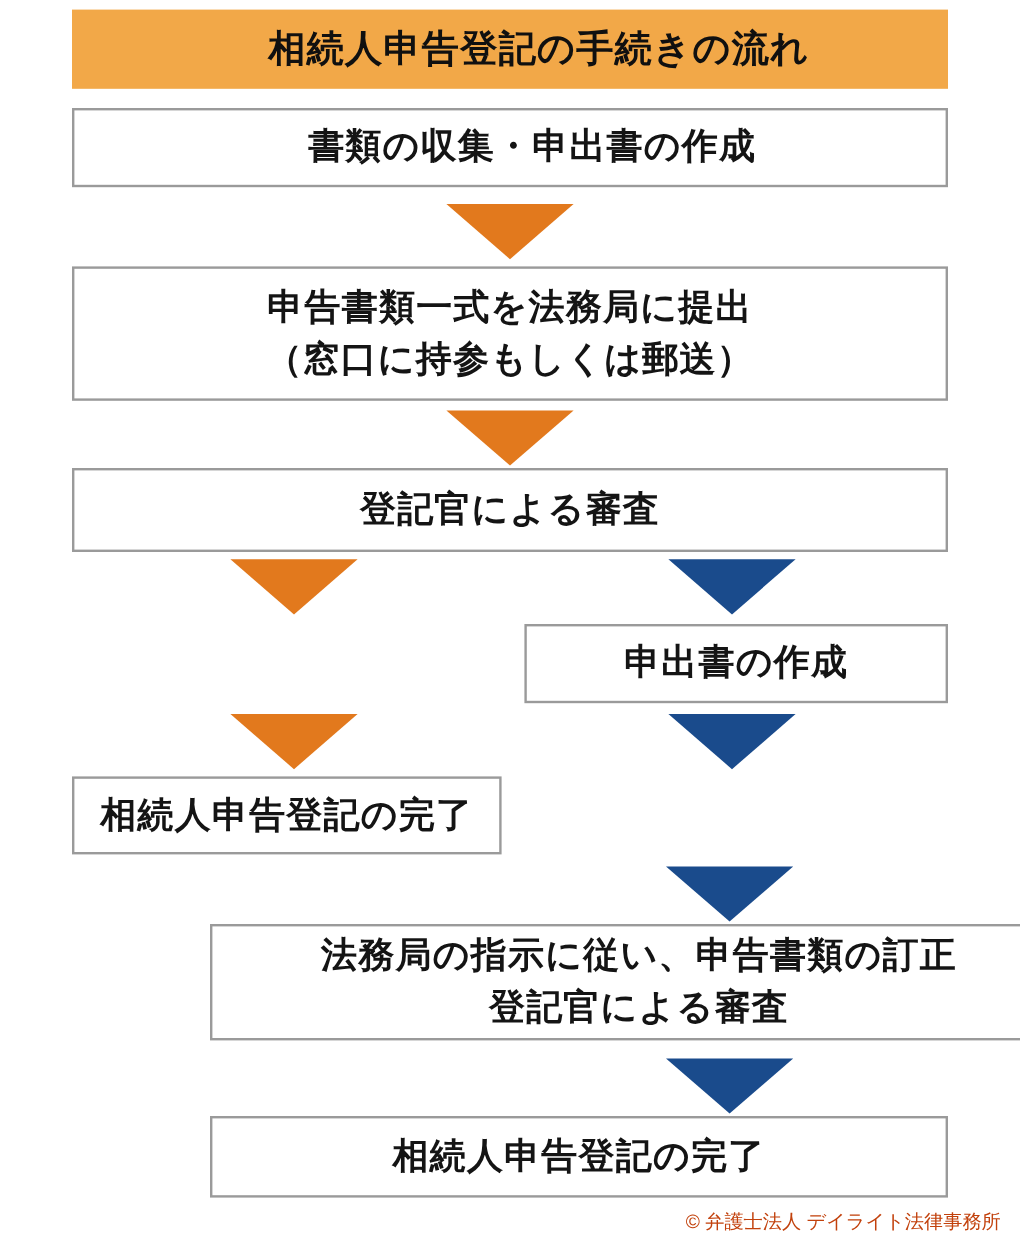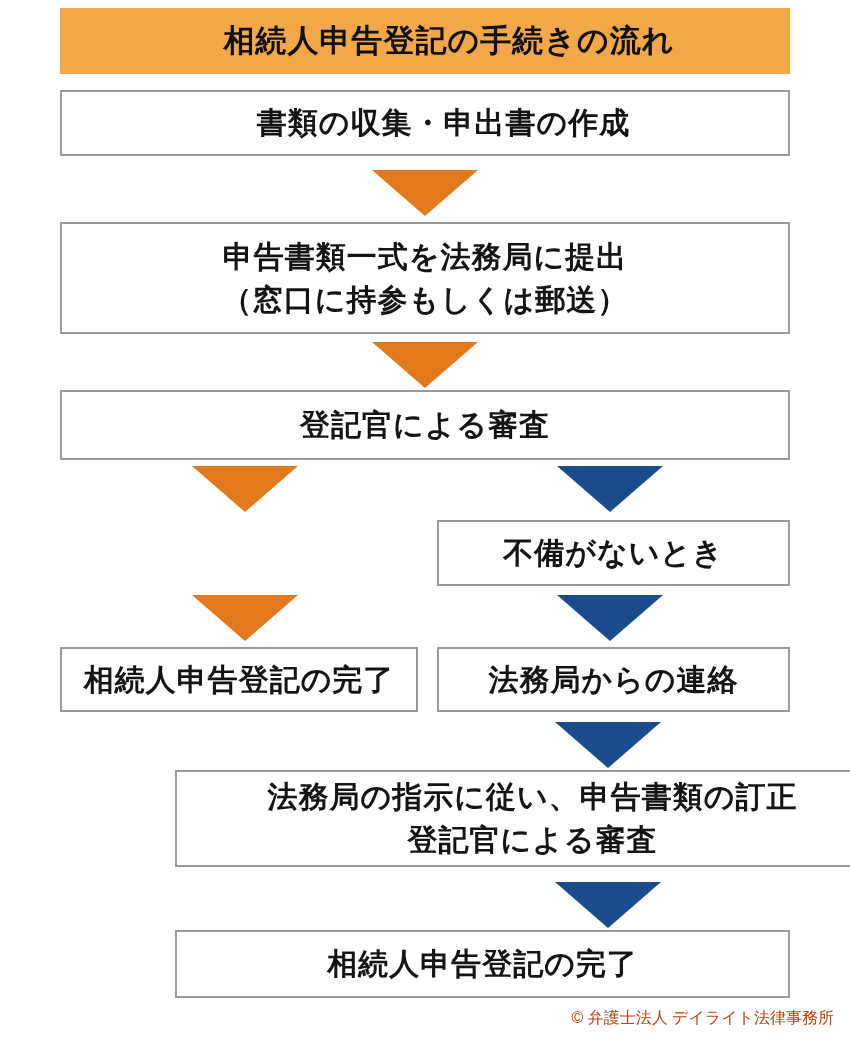--- a/index.html
+++ b/index.html
@@ -62,31 +62,28 @@
   <div class="arrow orange" style="left:372px;top:342px;"></div>
 
   <div class="box" style="left:60px;top:390px;width:730px;height:70px;">
     <span>登記官による審査</span>
   </div>
 
   <div class="arrow orange" style="left:192px;top:466px;"></div>
   <div class="arrow blue" style="left:557px;top:466px;"></div>
 
   <div class="box" style="left:437px;top:520px;width:353px;height:66px;">
-    <span>不備がないとき</span>
+    <span>申出書の作成</span>
   </div>
 
   <div class="arrow orange" style="left:192px;top:595px;"></div>
   <div class="arrow blue" style="left:557px;top:595px;"></div>
 
   <div class="box" style="left:60px;top:647px;width:358px;height:65px;">
     <span>相続人申告登記の完了</span>
-  </div>
-  <div class="box" style="left:437px;top:647px;width:353px;height:65px;">
-    <span>法務局からの連絡</span>
   </div>
 
   <div class="arrow blue" style="left:555px;top:722px;"></div>
 
   <div class="box" style="left:175px;top:770px;width:715px;height:97px;line-height:1.42;">
     <span>法務局の指示に従い、申告書類の訂正</span>
     <span>登記官による審査</span>
   </div>
 
   <div class="arrow blue" style="left:555px;top:882px;"></div>

